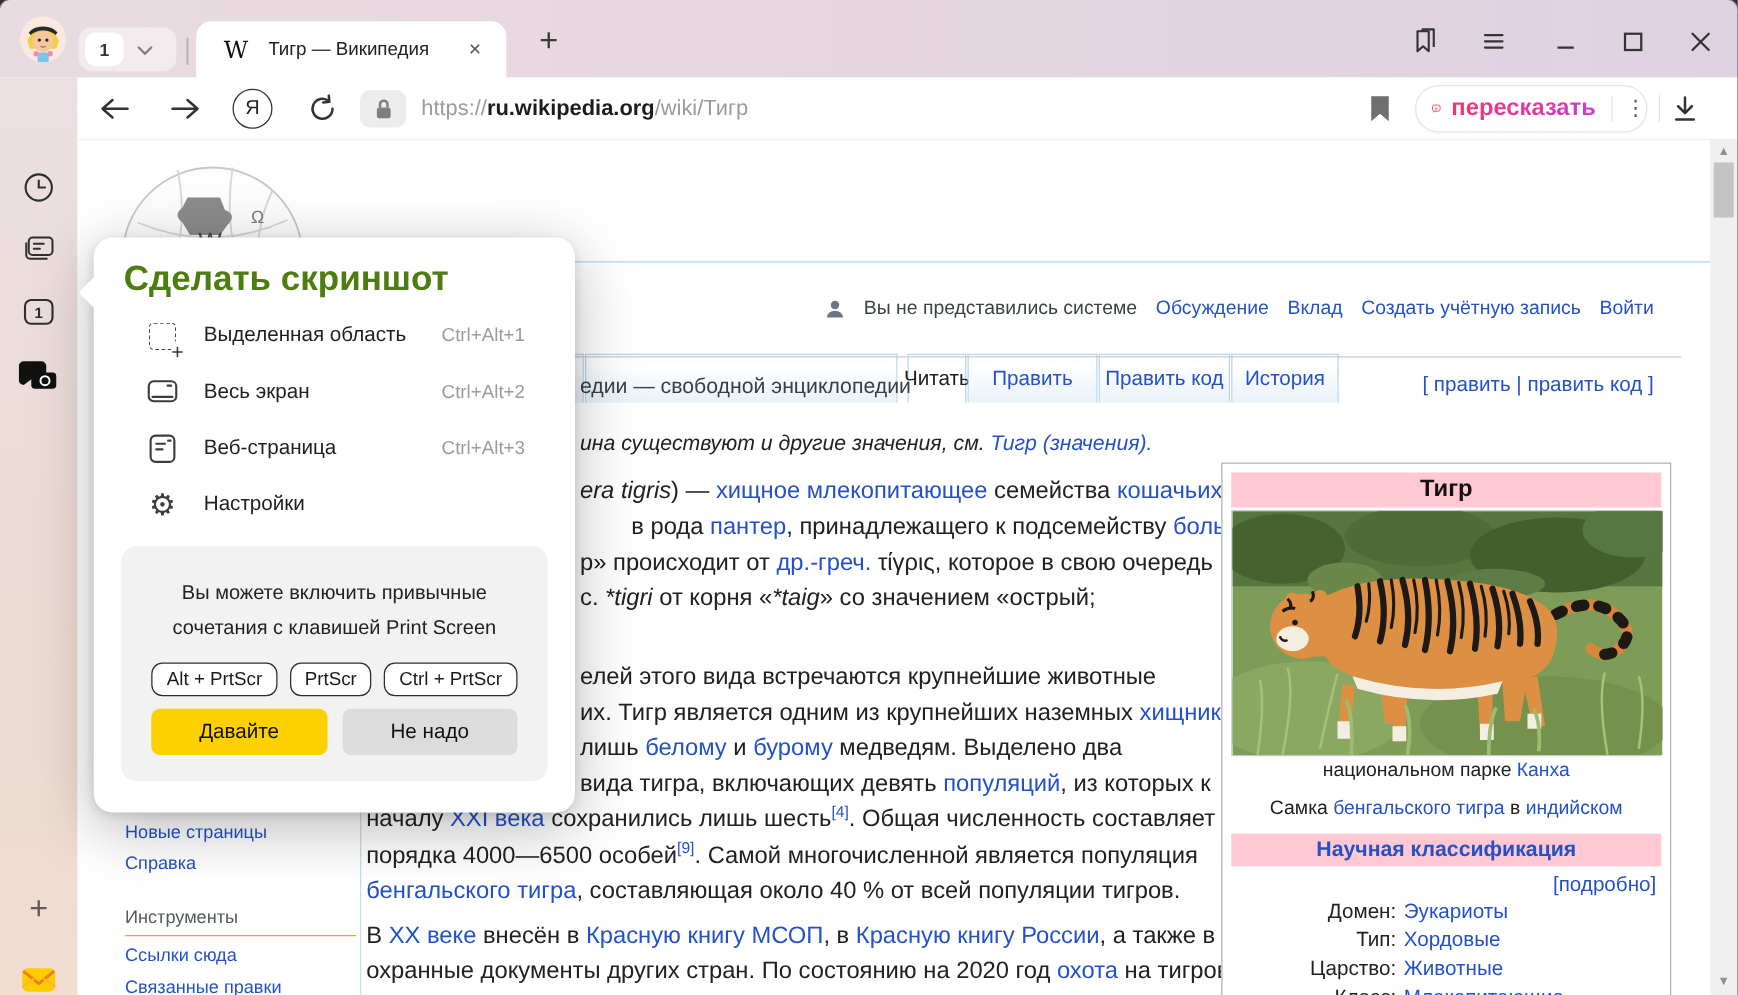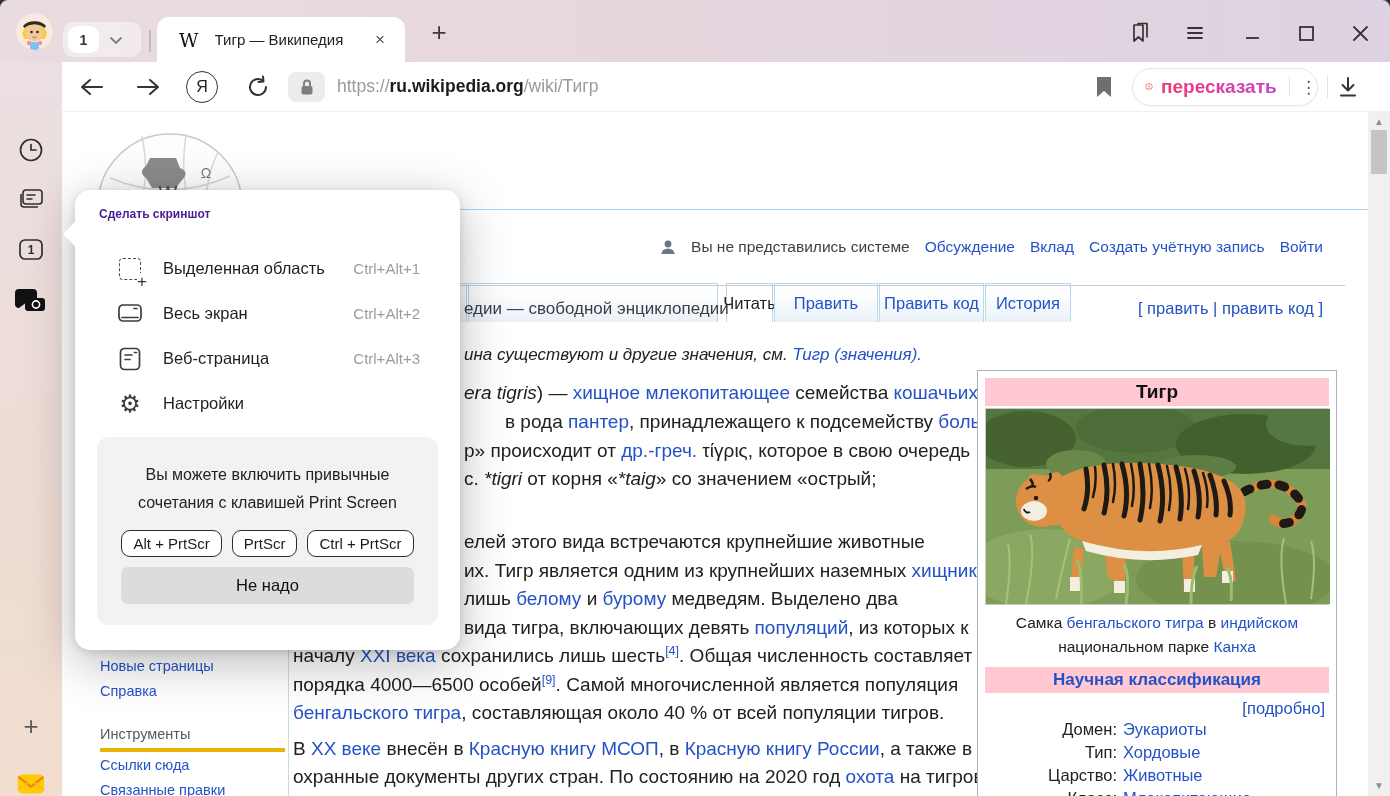--- a/index.html
+++ b/index.html
@@ -62,40 +62,40 @@
     background:#fff;display:flex;align-items:center;}
   .searchbox input{border:none;outline:none;flex:1;font-size:17px;color:#333;margin-left:9px;background:transparent;}
   .searchbox input::placeholder{color:#8a9199;}
   .hrule{position:absolute;left:293px;top:285px;width:1052px;height:1px;background:#c8ccd1;}
   .editlinks{position:absolute;top:299px;right:45px;font-size:16.5px;color:#2452c6;z-index:2;}
   .aline{position:absolute;white-space:nowrap;z-index:1;}
   .aline.body{font-size:19px;color:#202122;}
   .aline.sub{font-size:17px;color:#3a3f44;}
   .aline.hat{font-size:17px;color:#202122;font-style:italic;}
   .wsb{position:absolute;font-size:14.5px;z-index:1;}
-  .wsb-head{color:#54595d;border-bottom:4px solid #eab308;padding-bottom:6px;width:185px;}
+  .wsb-head{color:#54595d;border-bottom:1px solid #eab308;padding-bottom:6px;width:185px;}
   
   .infobox{position:absolute;left:977px;top:370px;width:360px;height:430px;background:#fff;
     border:1px solid #aeb4ba;padding:7px;z-index:1;}
   .ib-title{background:#ffc8d2;text-align:center;font-weight:bold;font-size:19px;color:#111;padding:3px 0;}
   .ib-img{margin-top:2px;border:1px solid #c8c8c8;line-height:0;}
   .ib-cap{text-align:center;font-size:15.5px;color:#202122;margin-top:6px;line-height:24px;}
   .ib-class{background:#ffc8d2;text-align:center;font-weight:bold;font-size:17px;color:#2452c6;padding:3px 0;margin-top:8px;}
   .ib-det{text-align:right;font-size:16.5px;color:#2452c6;margin-top:6px;padding-right:4px;}
   .ib-row{display:grid;grid-template-columns:132px 1fr;column-gap:6px;font-size:16.5px;line-height:23px;}
   .ib-row .lab{text-align:right;color:#202122;}
   
   .pagescroll{position:absolute;right:0;top:112px;width:22px;bottom:0;background:#f0f0f0;}
   .ps-arrow{position:absolute;left:0;width:22px;height:16px;color:#8f8f8f;font-size:10px;text-align:center;line-height:16px;}
   .ps-thumb{position:absolute;left:3px;top:18px;width:16px;height:44px;background:#c4c4c4;}
   
   .shot{position:absolute;left:75px;top:190px;width:385px;height:460px;background:#fff;border-radius:15px;
     box-shadow:0 12px 50px rgba(0,0,0,.28),0 2px 8px rgba(0,0,0,.12);z-index:100;}
   .shot .beak{position:absolute;left:-8px;top:34px;width:20px;height:20px;background:#fff;transform:rotate(45deg);border-radius:3px;}
-  .shot h2{margin:0;position:absolute;left:24px;top:17px;font-size:12px;font-weight:700;color:#4c1d95;}
+  .shot h2{margin:0;position:absolute;left:24px;top:17px;font-size:28px;font-weight:700;color:#4d7c0f;}
   .shot-item{position:absolute;left:12px;right:12px;height:45px;display:flex;align-items:center;border-radius:8px;cursor:pointer;}
   .shot-item .ic{width:30px;height:30px;margin-left:28px;display:flex;align-items:center;justify-content:center;}
   .shot-item .lb{font-size:16.5px;color:#1f1f1f;margin-left:18px;flex:1;}
   .shot-item .sc{font-size:15px;color:#9c9c9c;margin-right:28px;}
   .sel-sq{width:22px;height:22px;border:1.6px dashed #4a4a4a;border-radius:4px;position:relative;}
   .sel-sq:after{content:"+";position:absolute;right:-7px;bottom:-11px;font-size:17px;color:#333;background:#fff;line-height:1;}
   .gear{font-size:24px;color:#3d3d3d;font-family:"DejaVu Sans",sans-serif;}
   .promo{position:absolute;left:22px;top:247px;width:341px;height:188px;background:#f2f2f3;border-radius:12px;}
   .promo .ptext{text-align:center;font-size:16px;color:#222;line-height:28px;margin-top:24px;}
   .kbdrow{display:flex;justify-content:center;gap:10px;margin-top:13px;}
@@ -365,22 +365,22 @@
             <rect x="236" y="162" width="11" height="12" fill="#f4eee1"></rect>
 
           <path d="M96 132 q60 18 120 4 l-4 10 q-56 12 -112 -4 z" fill="#f4eee1"></path>
 
           <path d="M100 60 q4 22 -2 40 M118 56 q6 26 0 48 M136 55 q8 28 2 52 M154 55 q6 30 0 56 M172 56 q8 30 2 56 M190 58 q8 28 4 52 M208 62 q8 24 4 46 M224 66 q8 22 6 40 M238 72 q8 18 6 34" stroke="#1d1a16" stroke-width="5" fill="none" stroke-linecap="round"></path>
           <path d="M109 58 q2 16 -2 30 M127 55 q4 20 0 38 M145 55 q5 22 1 42 M163 55 q5 24 1 44 M181 57 q6 22 2 44 M199 60 q6 20 3 40 M217 64 q6 18 4 34" stroke="#1d1a16" stroke-width="2.5" fill="none" stroke-linecap="round"></path>
 
           <path d="M95 195 q2-30 -4-44 M140 195 q4-28 -2-40 M205 195 q0-26 6-38 M245 192 q2-22 -4-34" stroke="#9cbd70" stroke-width="3" fill="none"></path>
         </svg>
       </div>
+      <div class="ib-cap" style="margin-top:0"><span>национальном парке </span><span class="wlink">Канха</span></div>
       <div class="ib-cap"><span>Самка </span><span class="wlink">бенгальского тигра</span><span> в </span><span class="wlink">индийском</span></div>
-      <div class="ib-cap" style="margin-top:0"><span>национальном парке </span><span class="wlink">Канха</span></div>
       <div class="ib-class">Научная классификация</div>
       <div class="ib-det wlink">[подробно]</div>
       <div class="ib-row">
         <span class="lab">Домен:</span>
         <span class="wlink">Эукариоты</span>
       </div>
       <div class="ib-row">
         <span class="lab">Тип:</span>
         <span class="wlink">Хордовые</span>
       </div>
@@ -444,18 +444,19 @@
       <div class="ptext">
         <div>Вы можете включить привычные</div>
         <div>сочетания с клавишей Print Screen</div>
       </div>
       <div class="kbdrow">
         <span class="kbd">Alt + PrtScr</span>
         <span class="kbd">PrtScr</span>
         <span class="kbd">Ctrl + PrtScr</span>
       </div>
       <div class="btnrow">
+        <button class="btn yellow">Давайте</button>
         <button class="btn gray">Не надо</button>
       </div>
     </div>
   </div>
 
 </div>
 
 </body></html>

